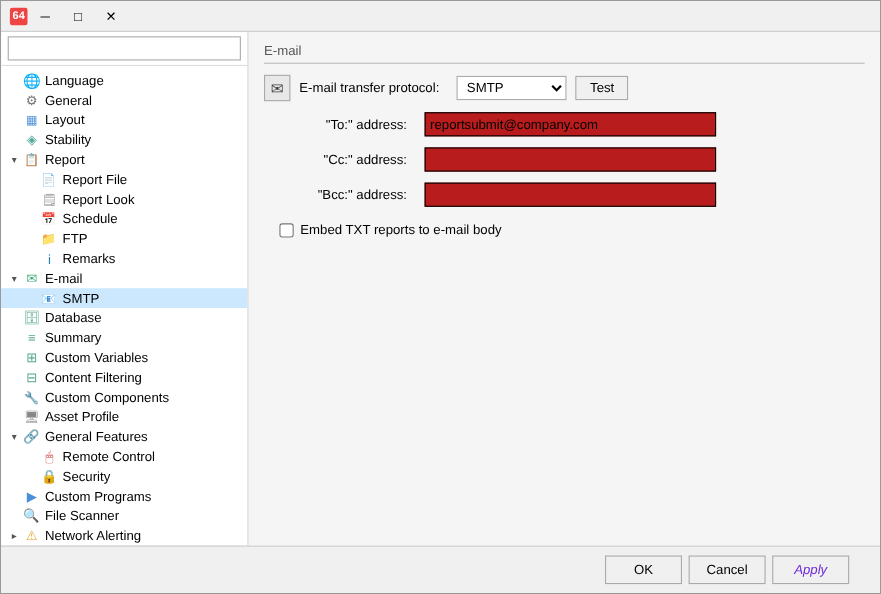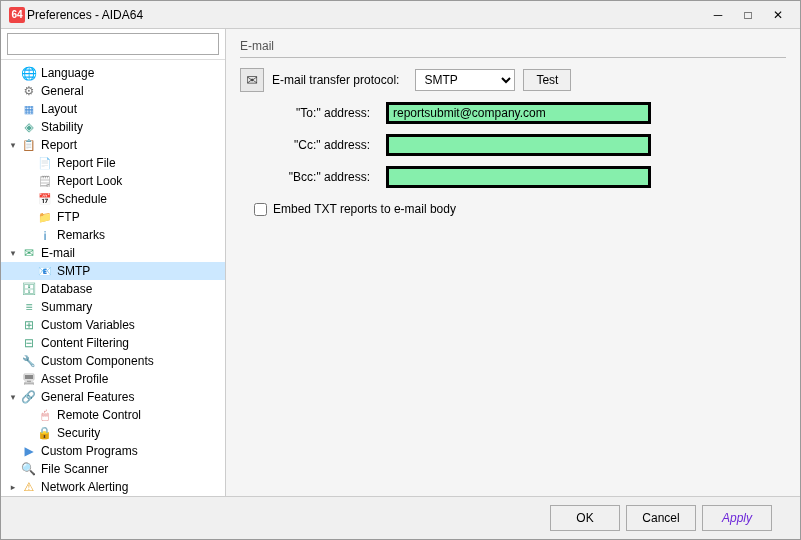--- a/index.html
+++ b/index.html
@@ -179,24 +179,24 @@
       height: 22px;
       padding: 0 12px;
       background: #f0f0f0;
       border: 1px solid #aaa;
       cursor: pointer;
       font-size: 12px;
     }
     .form-input {
       width: 265px;
       height: 22px;
-      border: 3px solid #000000;
+      border: 1px solid #000000;
       padding: 0 4px;
       font-size: 12px;
-      background: #86efac;
+      background: #b91c1c;
     }
     .checkbox-row {
       display: flex;
       align-items: center;
       margin-top: 4px;
       margin-left: 14px;
     }
     .checkbox-row input[type=checkbox] {
       margin-right: 6px;
     }
@@ -225,21 +225,20 @@
   </style>
 </head>
 <body>
 
 <div class="window">
 
   <div class="title-bar">
     <div class="title-bar-icon">
       <span>64</span>
     </div>
-    <span class="title-bar-text">Preferences - AIDA64</span>
     <div class="title-bar-buttons">
       <button class="title-btn">─</button>
       <button class="title-btn">□</button>
       <button class="title-btn close">✕</button>
     </div>
   </div>
 
   <div class="content">
 
     <div class="sidebar">

